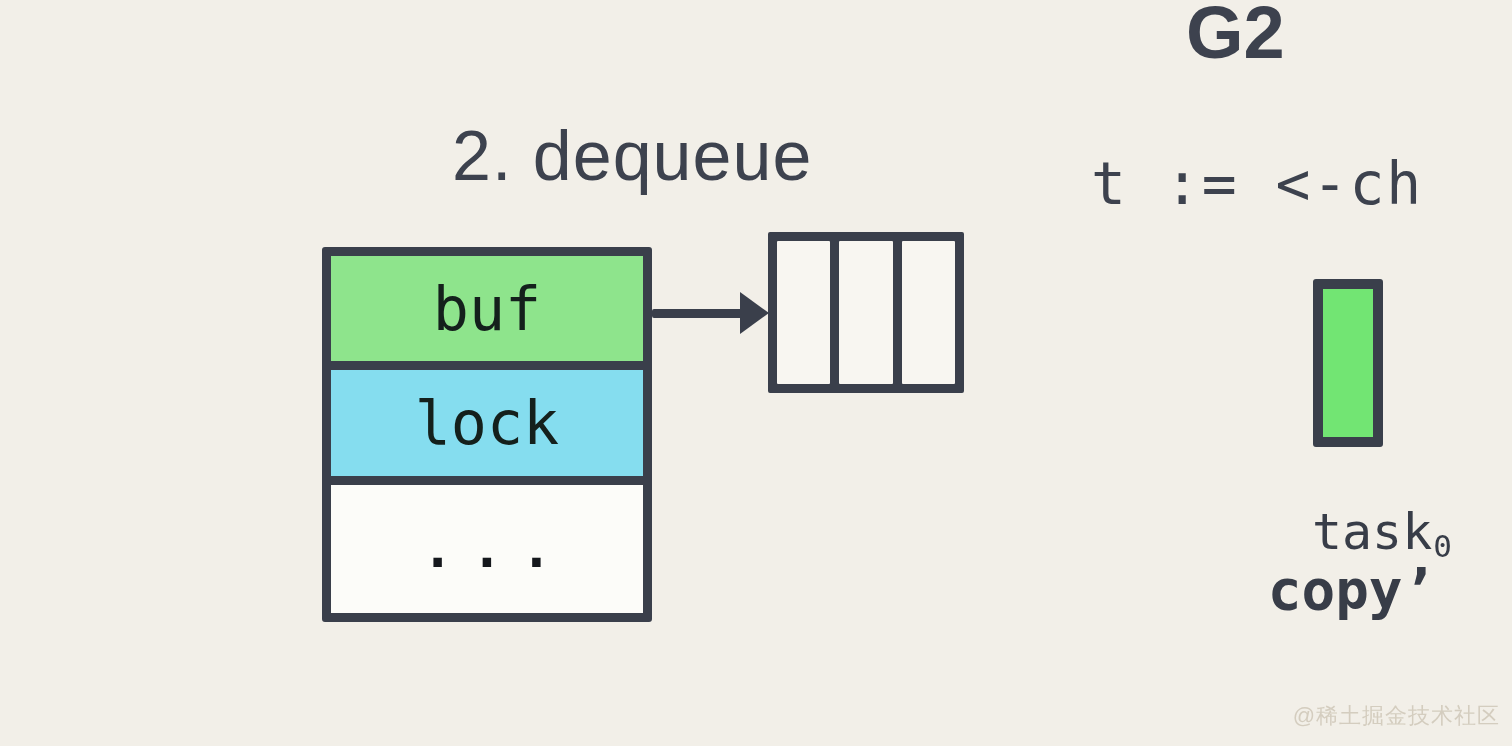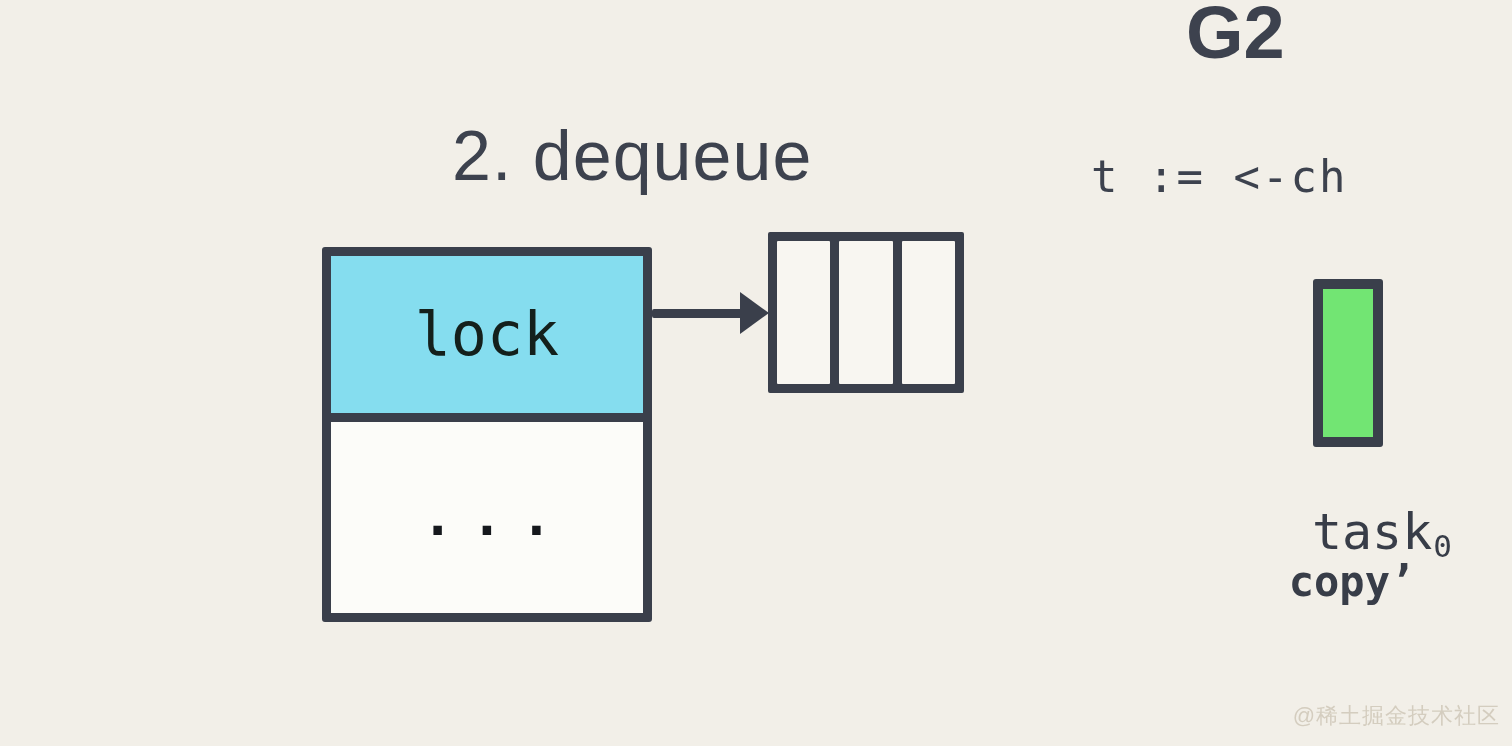--- a/index.html
+++ b/index.html
@@ -102,21 +102,21 @@
     font-size: 74px;
     font-weight: bold;
     line-height: 1.05;
     color: #3d424e;
   }
   .recv-code {
     position: absolute;
     left: 1091px;
     top: 153px;
     font-family: "DejaVu Sans Mono", monospace;
-    font-size: 44px;
+    font-size: 58px;
     letter-spacing: 2px;
     line-height: 1.1;
     color: #3d424e;
     white-space: pre;
   }
   .task-rect {
     position: absolute;
     left: 1313px;
     top: 279px;
     width: 70px;
@@ -142,41 +142,44 @@
     margin-left: 1px;
   }
   .copy-label {
     position: absolute;
     left: 1252px;
     top: 557px;
     width: 200px;
     text-align: center;
     font-family: "DejaVu Sans Mono", monospace;
     font-weight: bold;
-    font-size: 42px;
+    font-size: 56px;
     color: #383d48;
   }
 
   .watermark {
     position: absolute;
     right: 12px;
     top: 701px;
     font-size: 22px;
     letter-spacing: 1px;
     color: #d4cdbf;
   }
 </style>
 </head>
 <body>
 
 <div class="canvas">
 
   <div class="step-title">2. dequeue</div>
 
   <div class="struct-box">
+    <div class="struct-row row-buf">
+      <span>buf</span>
+    </div>
     <div class="struct-row row-lock">
       <span>lock</span>
     </div>
     <div class="struct-row row-dots">
       <span class="dots-text">...</span>
     </div>
   </div>
 
   <div class="arrow">
     <div class="arrow-line"></div>

